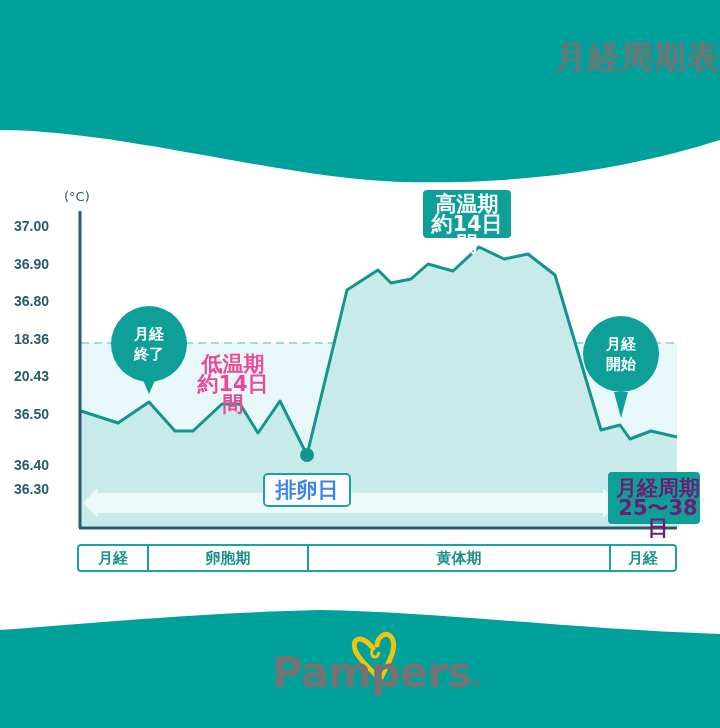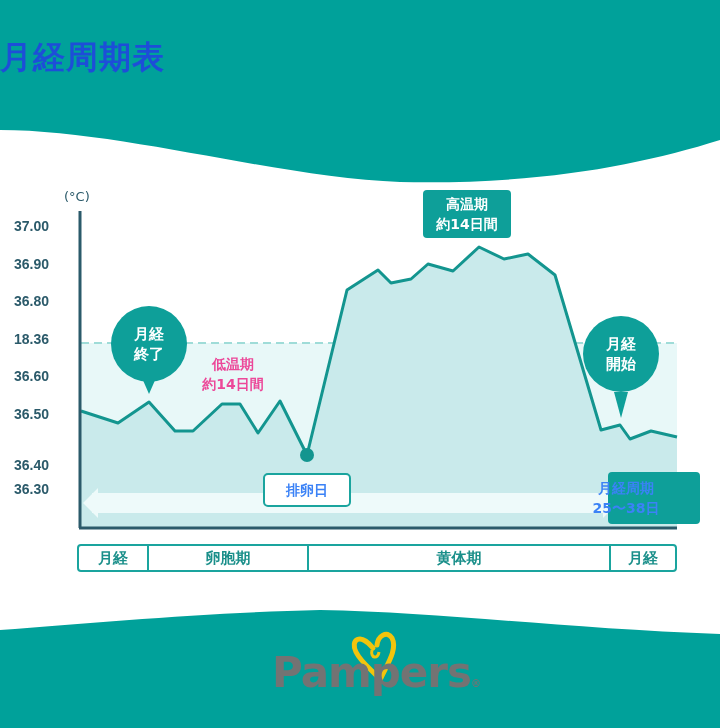--- a/index.html
+++ b/index.html
@@ -1,23 +1,23 @@
 <!DOCTYPE html>
 <html><head>
 <meta charset="utf-8">
 <style>
   html,body{margin:0;padding:0;}
   body{width:720px;height:728px;position:relative;overflow:hidden;background:#fff;font-family:"DejaVu Sans",sans-serif;}
   svg{position:absolute;left:0;top:0;}
-  .title{position:absolute;left:0;width:720px;top:36px;text-align:left;color:#1d4ed8;font-size:32px;font-weight:bold;letter-spacing:1px;}
+  .title{position:absolute;left:0;width:720px;top:36px;text-align:right;color:#737373;font-size:32px;font-weight:bold;letter-spacing:1px;}
   .unit{position:absolute;left:64px;top:189px;font-size:13px;color:#2b5a6a;}
   .ytick{position:absolute;left:14px;width:60px;text-align:left;font-size:14px;font-weight:bold;color:#2b5a6a;font-family:"Liberation Sans",sans-serif;}
   .bubble{position:absolute;width:76px;height:76px;border-radius:50%;background:#0e9f99;color:#fff;font-size:15px;font-weight:bold;text-align:center;line-height:20px;display:flex;align-items:center;justify-content:center;}
   .bubble span{display:block;}
-  .label-box{position:absolute;text-align:center;font-size:14px;font-weight:bold;line-height:20px;}
+  .label-box{position:absolute;text-align:center;font-size:21px;font-weight:bold;line-height:20px;}
   .phase-row{position:absolute;left:77px;top:544px;width:600px;height:28px;border:2px solid #1aa49e;border-radius:4px;display:flex;background:#fff;box-sizing:border-box;}
   .phase{display:flex;align-items:center;justify-content:center;color:#1a8f8a;font-weight:bold;font-size:15px;border-right:2px solid #1aa49e;box-sizing:border-box;}
   .phase:last-child{border-right:none;}
   .logo{position:absolute;left:0;width:720px;top:648px;text-align:center;color:#737373;font-size:42px;font-weight:bold;font-family:"DejaVu Sans",sans-serif;letter-spacing:-1px;padding-left:16px;}
 </style>
 </head>
 <body>
 
 <svg width="720" height="728">
   <path d="M0 0 H720 V140 C640 165 540 185 400 182 C280 178 120 130 0 130 Z" fill="#00a19a"></path>
@@ -54,21 +54,21 @@
   <rect x="264" y="474" width="86" height="32" rx="4" fill="#fff" stroke="#1aa49e" stroke-width="2"></rect>
 
   <rect x="608" y="472" width="92" height="52" rx="4" fill="#0e9f99"></rect>
 </svg>
 
 <div class="unit">(°C)</div>
 <div class="ytick" style="top:218px">37.00</div>
 <div class="ytick" style="top:256px">36.90</div>
 <div class="ytick" style="top:293px">36.80</div>
 <div class="ytick" style="top:331px">18.36</div>
-<div class="ytick" style="top:368px">36.60</div>
+<div class="ytick" style="top:368px">20.43</div>
 <div class="ytick" style="top:406px">36.50</div>
 <div class="ytick" style="top:457px">36.40</div>
 <div class="ytick" style="top:481px">36.30</div>
 
 <div class="bubble" style="left:111px;top:306px;">
   <div>
       <span>月経</span>
       <span>終了</span>
     </div>
 </div>
@@ -81,21 +81,21 @@
 
 <div class="label-box" style="left:192px;top:354px;width:82px;color:#ec4899;">
   <div>低温期</div>
   <div>約14日間</div>
 </div>
 <div class="label-box" style="left:423px;top:194px;width:88px;color:#fff;">
   <div>高温期</div>
   <div>約14日間</div>
 </div>
 <div class="label-box" style="left:264px;top:480px;width:86px;color:#3b82f6;">排卵日</div>
-<div class="label-box" style="left:576px;top:478px;width:100px;color:#3b82f6;">
+<div class="label-box" style="left:608px;top:478px;width:100px;color:#701a75;">
   <div>月経周期</div>
   <div>25〜38日</div>
 </div>
 
 <div class="phase-row">
   <div class="phase" style="width:70px">月経</div>
   <div class="phase" style="width:160px">卵胞期</div>
   <div class="phase" style="width:302px">黄体期</div>
   <div class="phase" style="width:64px">月経</div>
 </div>

